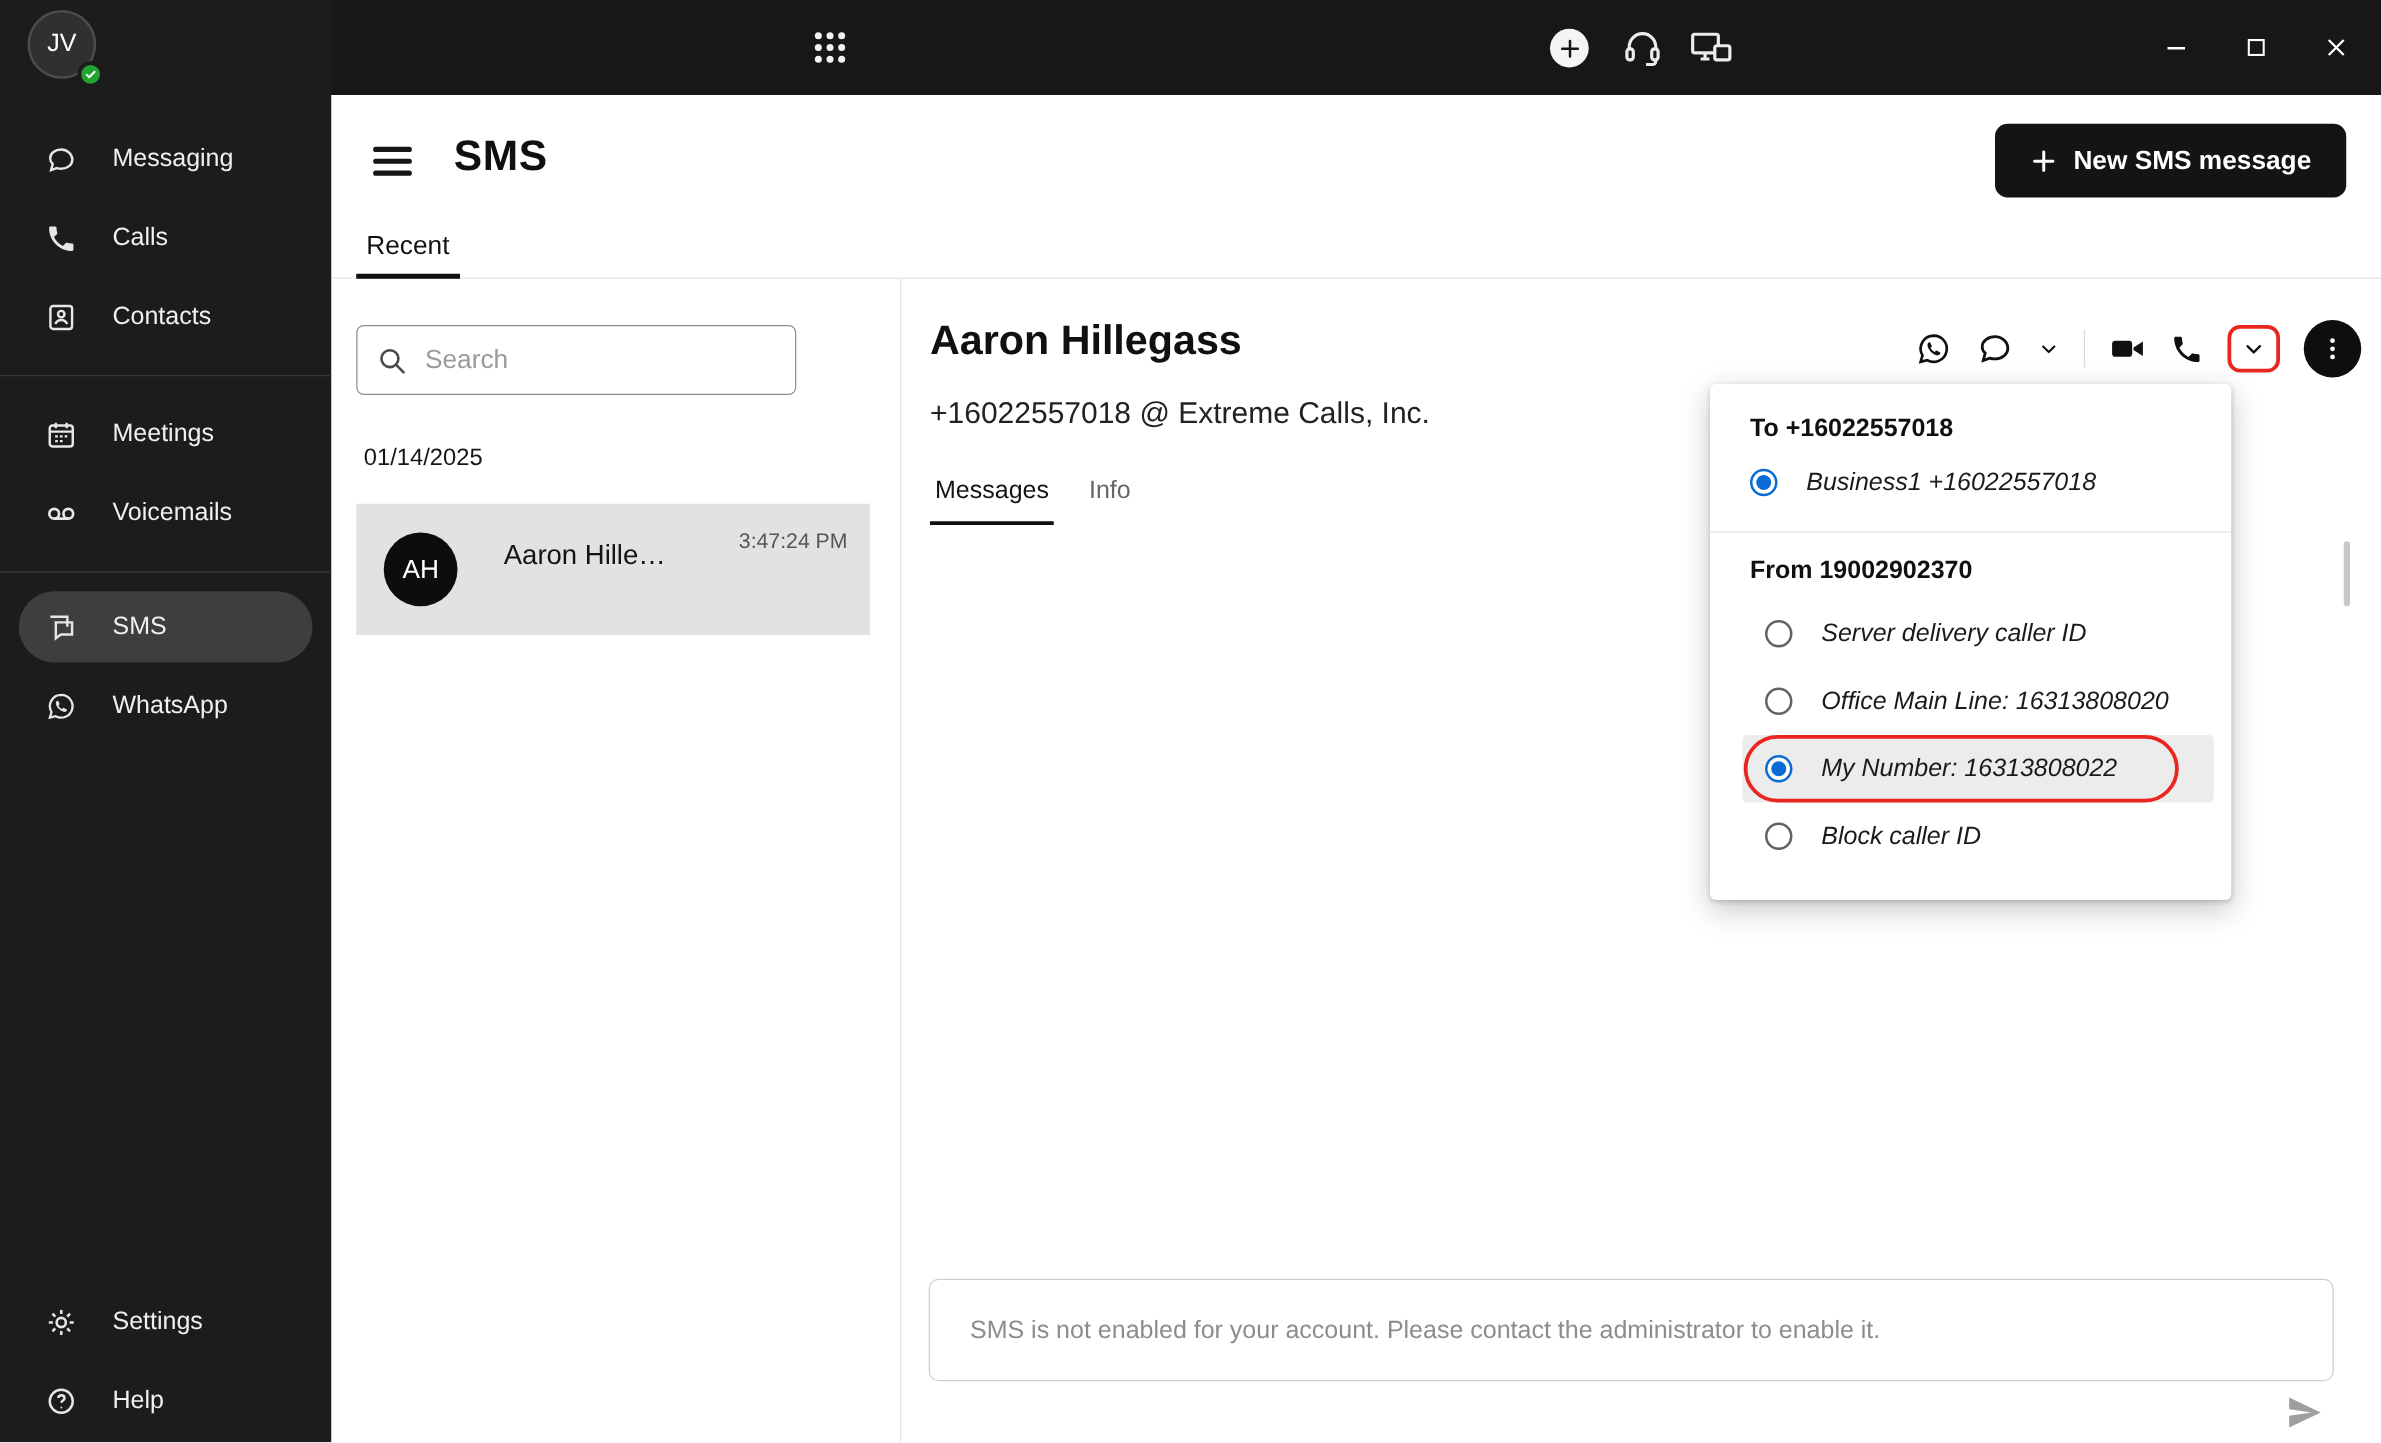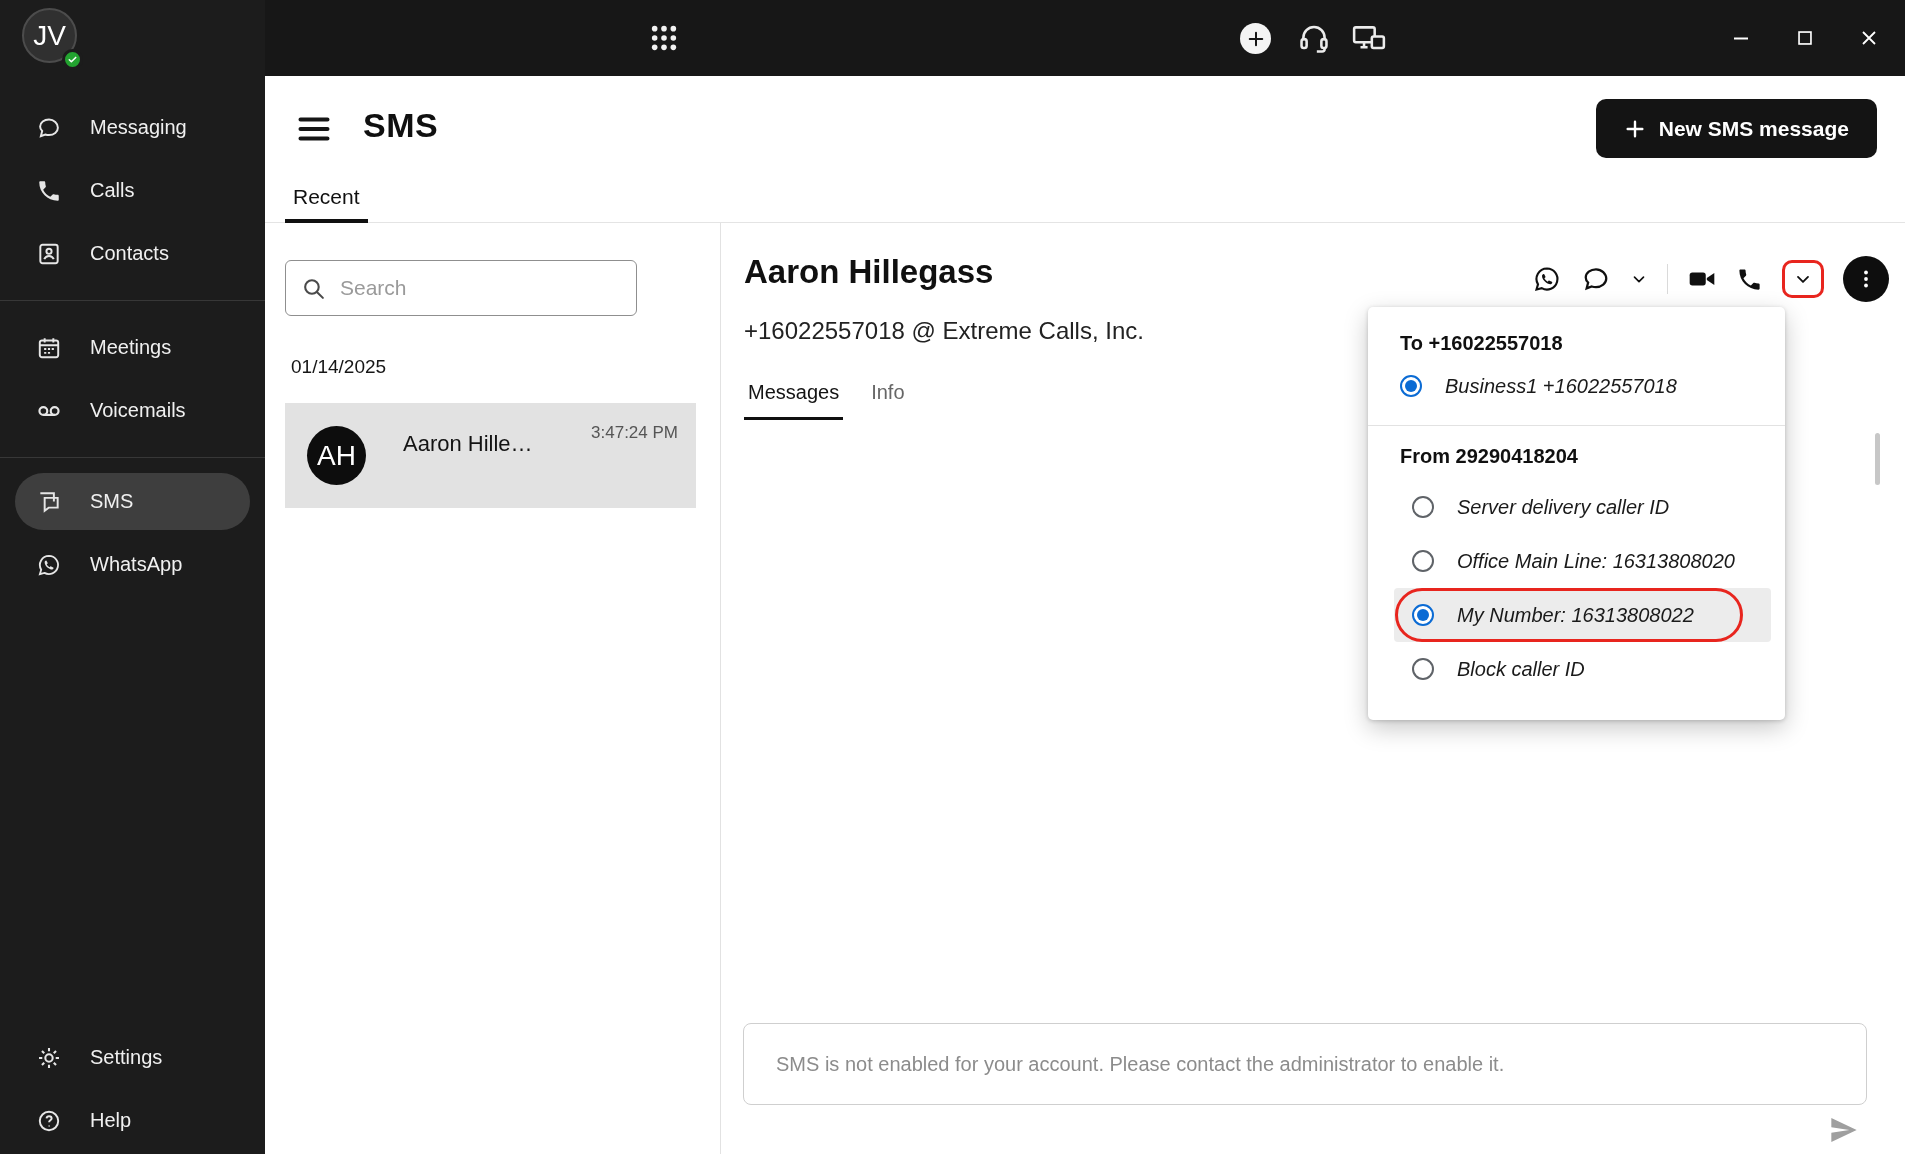--- a/index.html
+++ b/index.html
@@ -16,21 +16,21 @@
   .top-search-mag { position:absolute; left:16px; top:11px; width:22px; height:22px; color:#b9b9b9; pointer-events:none; }
   .plus-btn { position:absolute; left:1240px; top:23px; width:31px; height:31px; border-radius:50%; background:#f4f4f4; color:#161616; border:none; cursor:pointer; display:flex; align-items:center; justify-content:center; }
   .headset-btn { position:absolute; left:1297px; top:21px; width:34px; height:34px; color:#ececec; background:none; border:none; cursor:pointer; }
   .devices-btn { position:absolute; left:1350px; top:21px; width:38px; height:34px; color:#ececec; background:none; border:none; cursor:pointer; }
   .win-controls { position:absolute; right:4px; top:0; height:76px; display:flex; align-items:center; }
   .win-btn { width:64px; height:76px; display:flex; align-items:center; justify-content:center; color:#fff; background:none; border:none; cursor:pointer; }
 
   
   .sidebar { position:absolute; left:0; top:0; width:265px; height:1154px; background:#1c1c1c; z-index:6; }
   .avatar-wrap { position:absolute; left:22px; top:8px; width:60px; height:60px; cursor:pointer; }
-  .avatar { width:55px; height:55px; border-radius:50%; background:#303030; border:2px solid #4c4c4c; color:#fff; font-size:28px; display:flex; align-items:center; justify-content:center; }
+  .avatar { width:55px; height:55px; border-radius:50%; background:#303030; border:2px solid #4c4c4c; color:#fff; font-size:20px; display:flex; align-items:center; justify-content:center; }
   .presence { position:absolute; right:-1px; bottom:-2px; width:21px; height:21px; border-radius:50%; background:#23a330; border:3px solid #1c1c1c; color:#fff; display:flex; align-items:center; justify-content:center; }
   .nav { position:absolute; left:0; top:96px; width:100%; }
   .nav-item { height:63px; display:flex; align-items:center; padding-left:36px; gap:28px; color:#f0f0f0; font-size:20px; cursor:pointer; }
   .nav-item .nicon { width:26px; height:26px; flex:none; color:#e6e6e6; display:block; }
   .nav-item.selected { height:57px; margin:3px 15px; border-radius:29px; background:#3e3e3e; padding-left:21px; }
   .nav-divider { height:1px; background:#373737; margin:15px 0; }
   .nav-bottom { position:absolute; left:0; bottom:2px; width:100%; }
 
   
   .main { position:absolute; left:265px; top:76px; right:0; bottom:0; background:#fff; }
@@ -43,21 +43,21 @@
   .content { position:absolute; top:147px; left:0; right:0; bottom:0; display:flex; }
 
   
   .left-pane { width:456px; flex:none; border-right:1px solid #e2e2e2; padding:37px 24px 0 20px; position:relative; }
   .search-box { position:relative; width:352px; height:56px; border:1px solid #8f8f8f; border-radius:6px; background:#fff; }
   .search-box input { width:100%; height:100%; border:none; outline:none; background:transparent; font-size:21px; color:#333; padding:0 14px 0 54px; font-family:inherit; }
   .search-box input::placeholder { color:#9a9a9a; }
   .search-box .mag { position:absolute; left:15px; top:15px; width:25px; height:25px; color:#4a4a4a; pointer-events:none; }
   .list-date { margin-top:40px; font-size:19px; color:#161616; padding-left:6px; }
   .convo-item { margin-top:25px; height:105px; background:#e2e2e2; position:relative; cursor:pointer; }
-  .convo-avatar { position:absolute; left:22px; top:23px; width:59px; height:59px; border-radius:50%; background:#0d0d0d; color:#fff; font-size:28px; display:flex; align-items:center; justify-content:center; }
+  .convo-avatar { position:absolute; left:22px; top:23px; width:59px; height:59px; border-radius:50%; background:#0d0d0d; color:#fff; font-size:21px; display:flex; align-items:center; justify-content:center; }
   .convo-name { position:absolute; left:118px; top:28px; font-size:22px; color:#141414; }
   .convo-time { position:absolute; right:18px; top:20px; font-size:17px; color:#555; }
 
   
   .chat-pane { flex:1; position:relative; }
   .chat-name { position:absolute; left:23px; top:30px; font-size:33px; font-weight:600; color:#101010; }
   .chat-subtitle { position:absolute; left:23px; top:94px; font-size:24px; color:#222; }
   .chat-tabs { position:absolute; left:23px; top:158px; display:flex; gap:24px; }
   .chat-tab { font-size:20px; padding:0 4px 13px; color:#141414; cursor:pointer; }
   .chat-tab.inactive { color:#666; }
@@ -395,21 +395,21 @@
     </div>
   </div>
 
   <div class="callerid-menu">
     <div class="menu-header">To +16022557018</div>
     <div class="menu-option">
       <span class="radio on"></span>
       <span>Business1 +16022557018</span>
     </div>
     <div class="menu-divider"></div>
-    <div class="menu-header">From 29290418204</div>
+    <div class="menu-header">From 19002902370</div>
     <div class="from-options">
       <div class="menu-option">
         <span class="radio"></span>
         <span>Server delivery caller ID</span>
       </div>
       <div class="menu-option">
         <span class="radio"></span>
         <span>Office Main Line: 16313808020</span>
       </div>
       <div class="menu-option highlight">

